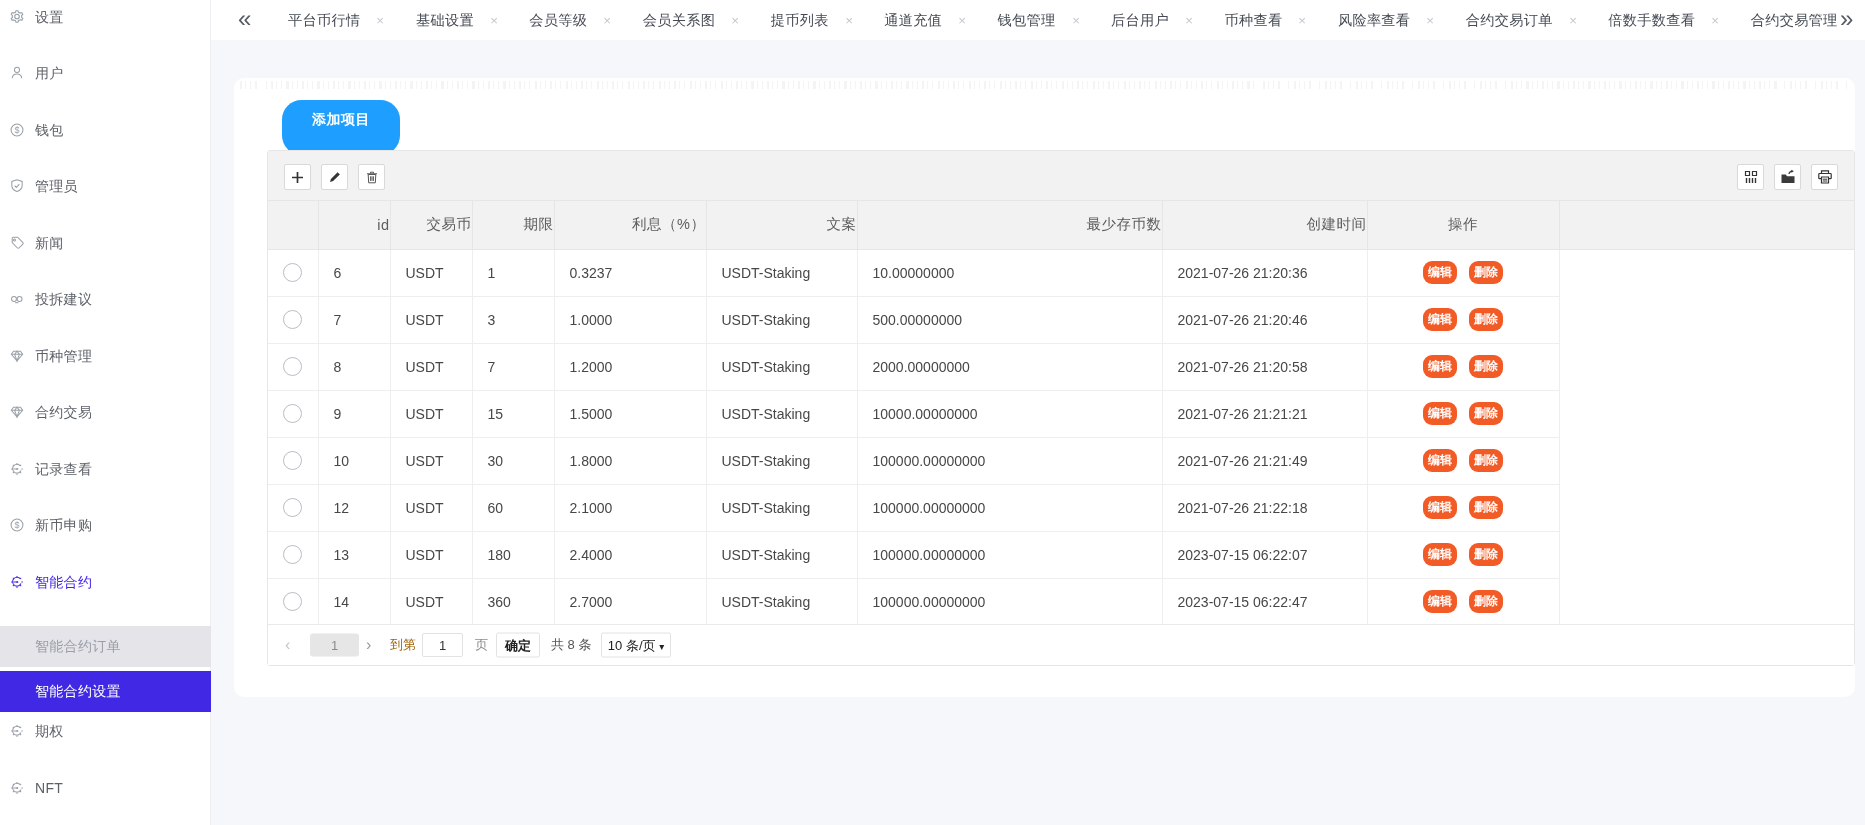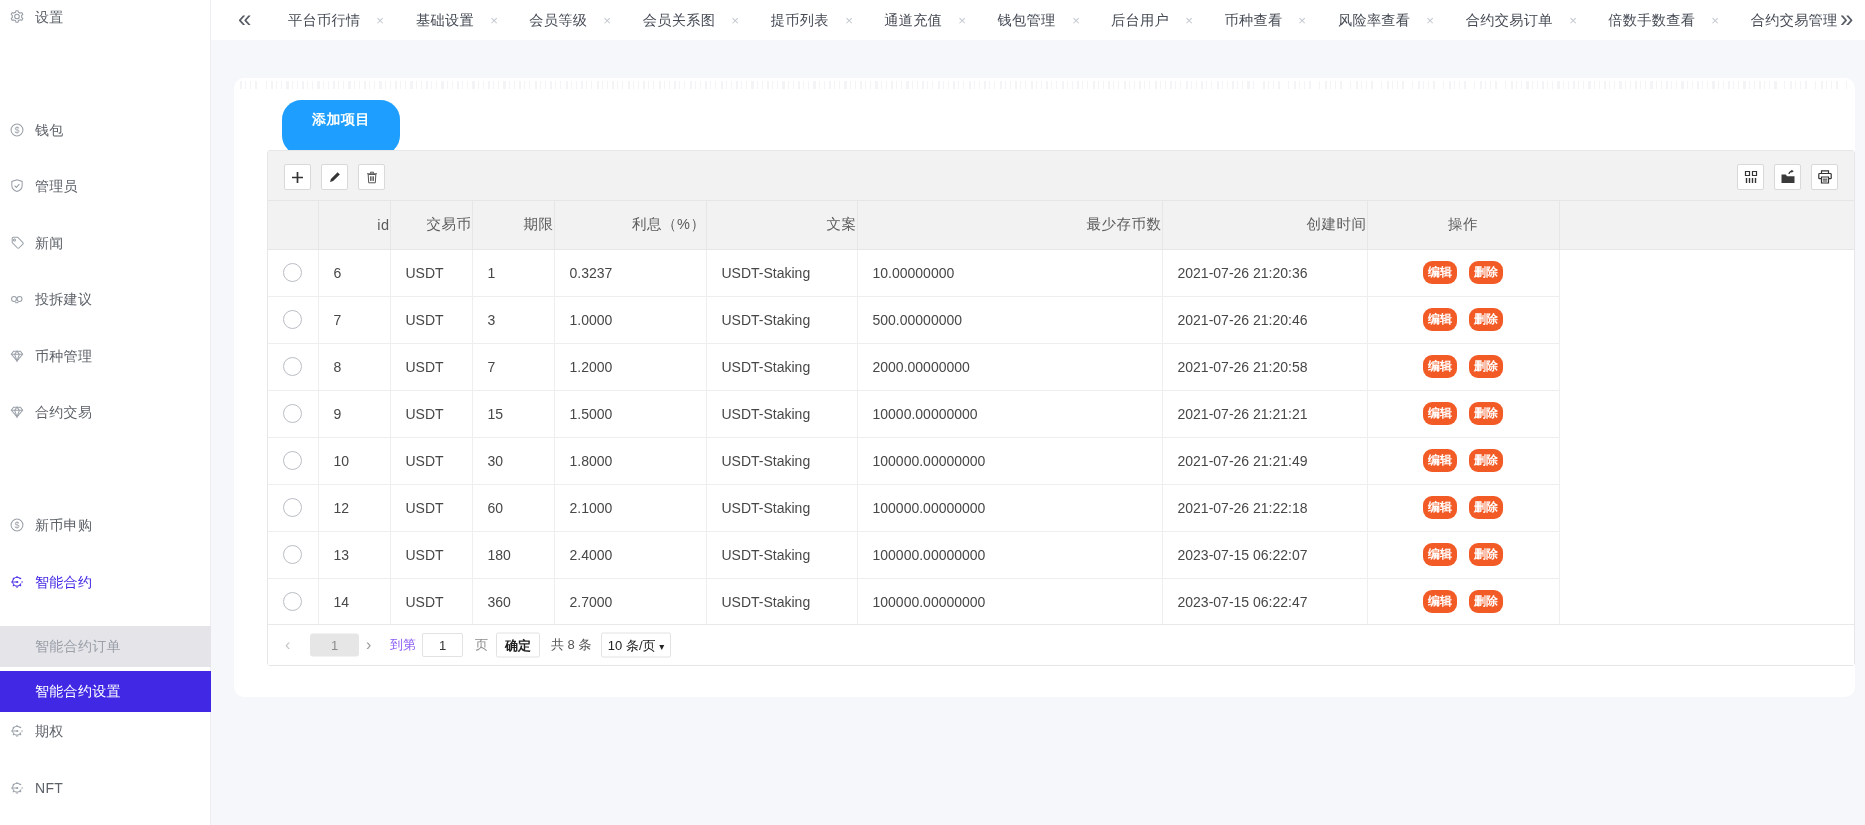--- a/index.html
+++ b/index.html
@@ -52,20 +52,27 @@
 <body>
 
 <div class="sidebar">
   <div class="mitem" style="top:9px">
       <svg class="mi" width="17" height="17" viewBox="0 0 16 16" fill="none" stroke="#9aa0a8" stroke-width="1.1">
         <path d="M9 1.8l0.5 1.6a5 5 0 0 1 1.7 0.7l1.6-0.5 1 1.7-1.2 1.2a5 5 0 0 1 0 1.9l1.2 1.2-1 1.7-1.6-0.5a5 5 0 0 1-1.7 0.7L9 13.2H7l-0.5-1.6a5 5 0 0 1-1.7-0.7l-1.6 0.5-1-1.7 1.2-1.2a5 5 0 0 1 0-1.9L2.2 5.3l1-1.7 1.6 0.5a5 5 0 0 1 1.7-0.7L7 1.8z"></path>
         <circle cx="8" cy="7.5" r="2.3"></circle>
       </svg>
       <span class="mt">设置</span>
     </div>
+  <div class="mitem" style="top:65px">
+      <svg class="mi" width="17" height="17" viewBox="0 0 17 17" fill="none" stroke="#9aa0a8" stroke-width="1.1">
+        <circle cx="8.5" cy="5.2" r="2.7"></circle>
+        <path d="M3.5 14.2c0-2.8 2.2-4.6 5-4.6s5 1.8 5 4.6"></path>
+      </svg>
+      <span class="mt">用户</span>
+    </div>
   <div class="mitem" style="top:122px">
       <svg class="mi" width="17" height="17" viewBox="0 0 17 17" fill="none" stroke="#9aa0a8" stroke-width="1.1">
         <circle cx="8.5" cy="8.5" r="6.3"></circle>
         <text x="8.5" y="11.7" font-size="9.5" text-anchor="middle" fill="#9aa0a8" stroke="none" font-family="Liberation Sans">$</text>
       </svg>
       <span class="mt">钱包</span>
     </div>
   <div class="mitem" style="top:178px">
       <svg class="mi" width="17" height="17" viewBox="0 0 17 17" fill="none" stroke="#9aa0a8" stroke-width="1.1">
         <path d="M8.5 1.8l5.5 1.9v4.2c0 3.3-2.4 5.4-5.5 6.4-3.1-1-5.5-3.1-5.5-6.4V3.7z"></path>
@@ -94,20 +101,29 @@
         <path d="M2.5 6.7h12M8.5 13.7L6 6.7l2.5-3.3L11 6.7z"></path>
       </svg>
       <span class="mt">币种管理</span>
     </div>
   <div class="mitem" style="top:404px">
       <svg class="mi" width="17" height="17" viewBox="0 0 17 17" fill="none" stroke="#9aa0a8" stroke-width="1.1">
         <path d="M4.8 3.4h7.4l2.3 3.3-6 7-6-7z"></path>
         <path d="M2.5 6.7h12M8.5 13.7L6 6.7l2.5-3.3L11 6.7z"></path>
       </svg>
       <span class="mt">合约交易</span>
+    </div>
+  <div class="mitem" style="top:461px">
+      <svg class="mi" width="17" height="17" viewBox="0 0 17 17" fill="none" stroke="#9aa0a8" stroke-width="1.1">
+        <path d="M12.2 5.2a4.7 4.7 0 1 0 0.6 4.9"></path>
+        <path d="M8.5 2.2v1.7M12.9 4.1l-1.2 1.2M14.8 8.5h-1.7M12.9 12.9l-1.2-1.2M8.5 14.8v-1.7M4.1 12.9l1.2-1.2M2.2 8.5h1.7M4.1 4.1l1.2 1.2"></path>
+        <path d="M4.6 8.5h3.9"></path>
+        <circle cx="8.8" cy="8.5" r="1.15" fill="#9aa0a8" stroke="none"></circle>
+      </svg>
+      <span class="mt">记录查看</span>
     </div>
   <div class="mitem" style="top:517px">
       <svg class="mi" width="17" height="17" viewBox="0 0 17 17" fill="none" stroke="#9aa0a8" stroke-width="1.1">
         <circle cx="8.5" cy="8.5" r="6.3"></circle>
         <text x="8.5" y="11.7" font-size="9.5" text-anchor="middle" fill="#9aa0a8" stroke="none" font-family="Liberation Sans">$</text>
       </svg>
       <span class="mt">新币申购</span>
     </div>
   <div class="mitem act" style="top:574px">
       <svg class="mi" width="17" height="17" viewBox="0 0 17 17" fill="none" stroke="#4a33e8" stroke-width="1.1">
@@ -307,21 +323,21 @@
             <td>2023-07-15 06:22:47</td>
             <td style="text-align:center;padding-left:0"><span class="opbtn">编辑</span><span class="opbtn">删除</span></td>
           </tr>
     </tbody>
       </table>
 
     <div class="pager">
       <span class="pg" style="left:17px;color:#c6c6c6;font-size:16px">‹</span>
       <span class="pg" style="left:42px;width:49px;height:23px;background:#e6e6e6;border-radius:3px;text-align:center;line-height:23px;color:#8d8d8d">1</span>
       <span class="pg" style="left:98px;color:#9a9a9a;font-size:16px">›</span>
-      <span class="pg" style="left:122px;color:#8b5cf6">到第</span>
+      <span class="pg" style="left:122px;color:#a16207">到第</span>
       <span class="pg" style="left:154px;width:41px;height:24px;border:1px solid #e2e2e2;border-radius:2px;text-align:center;line-height:23px;color:#333">1</span>
       <span class="pg" style="left:207px;color:#8d8d8d">页</span>
       <span class="pg" style="left:228px;width:44px;height:25px;border:1px solid #e2e2e2;border-radius:2px;text-align:center;line-height:24px;color:#222;font-weight:bold">确定</span>
       <span class="pg" style="left:283px;color:#555">共 8 条</span>
       <span class="pg" style="left:333px;width:70px;height:25px;border:1px solid #e2e2e2;border-radius:2px;text-align:center;line-height:24px;color:#222">10 条/页 <span style="font-size:10px">▾</span></span>
     </div>
   </div>
 </div>
 
 </body></html>

